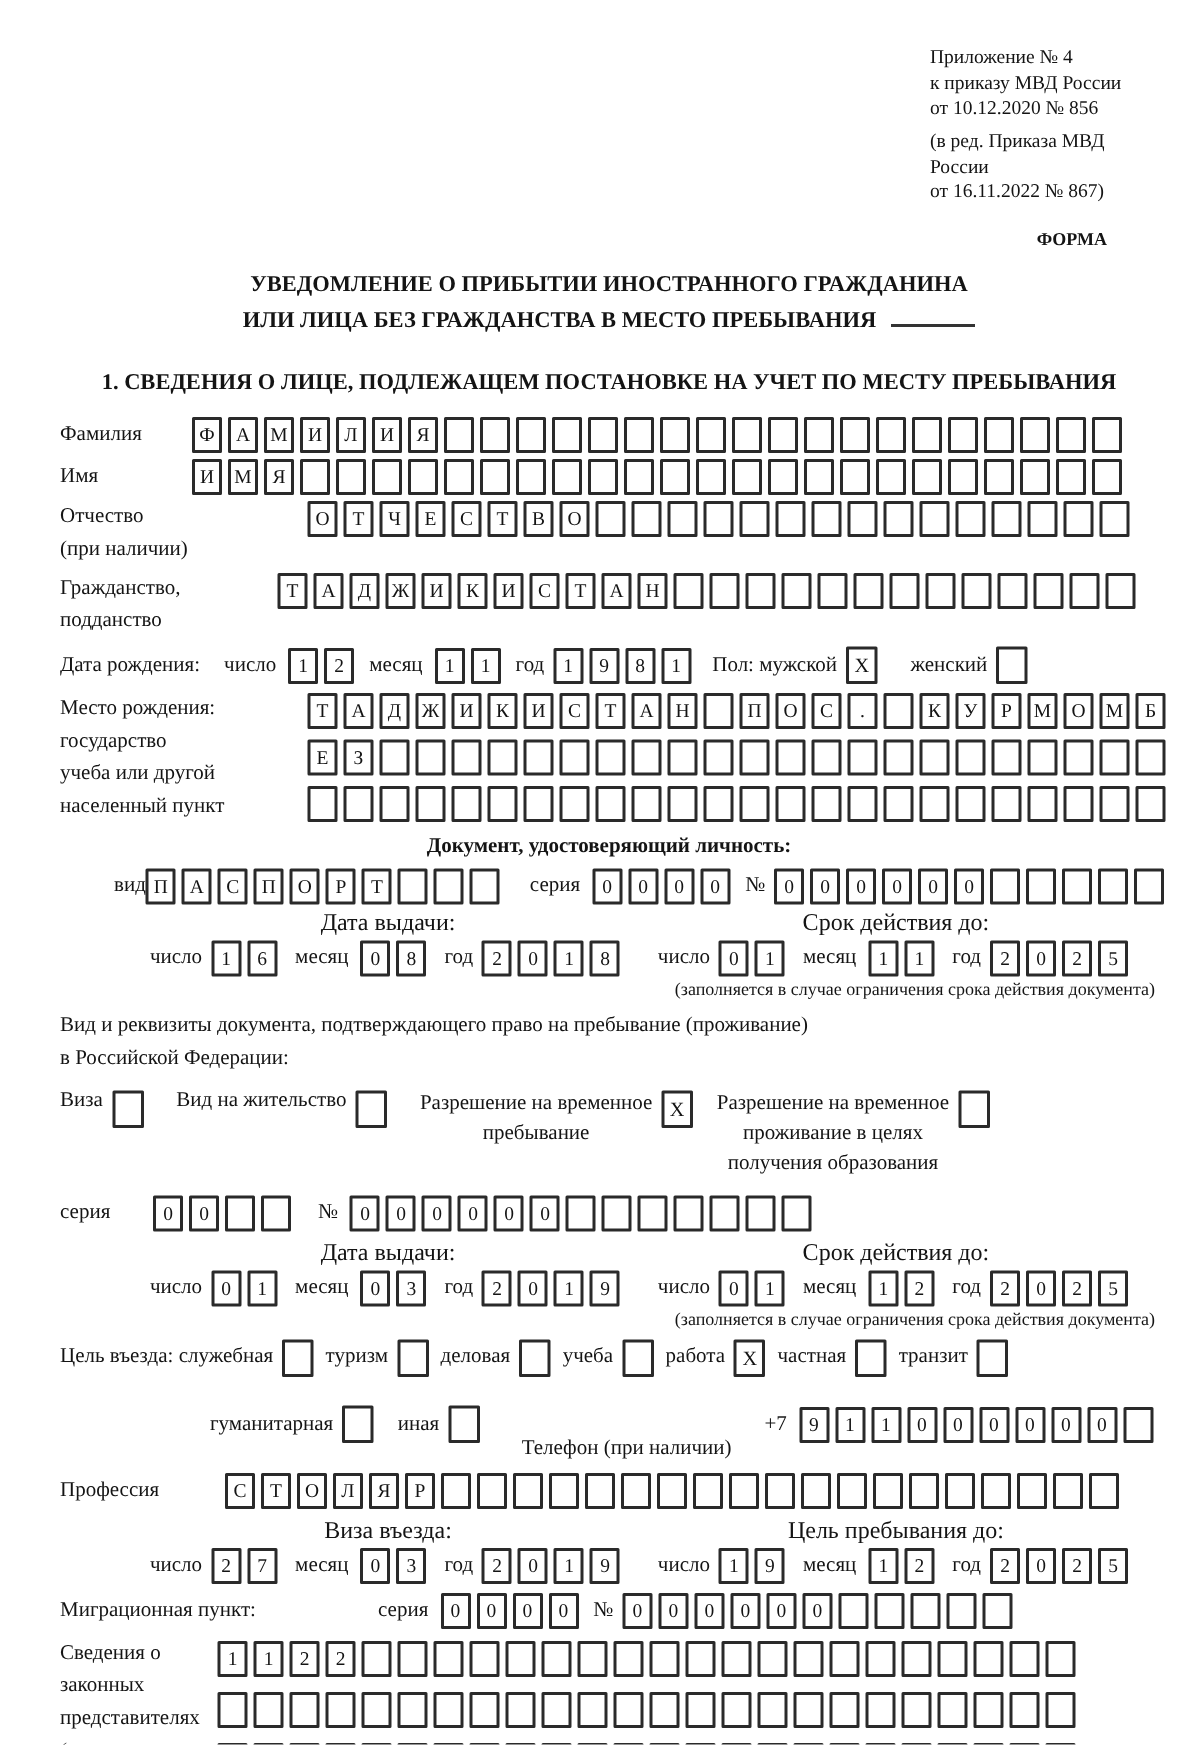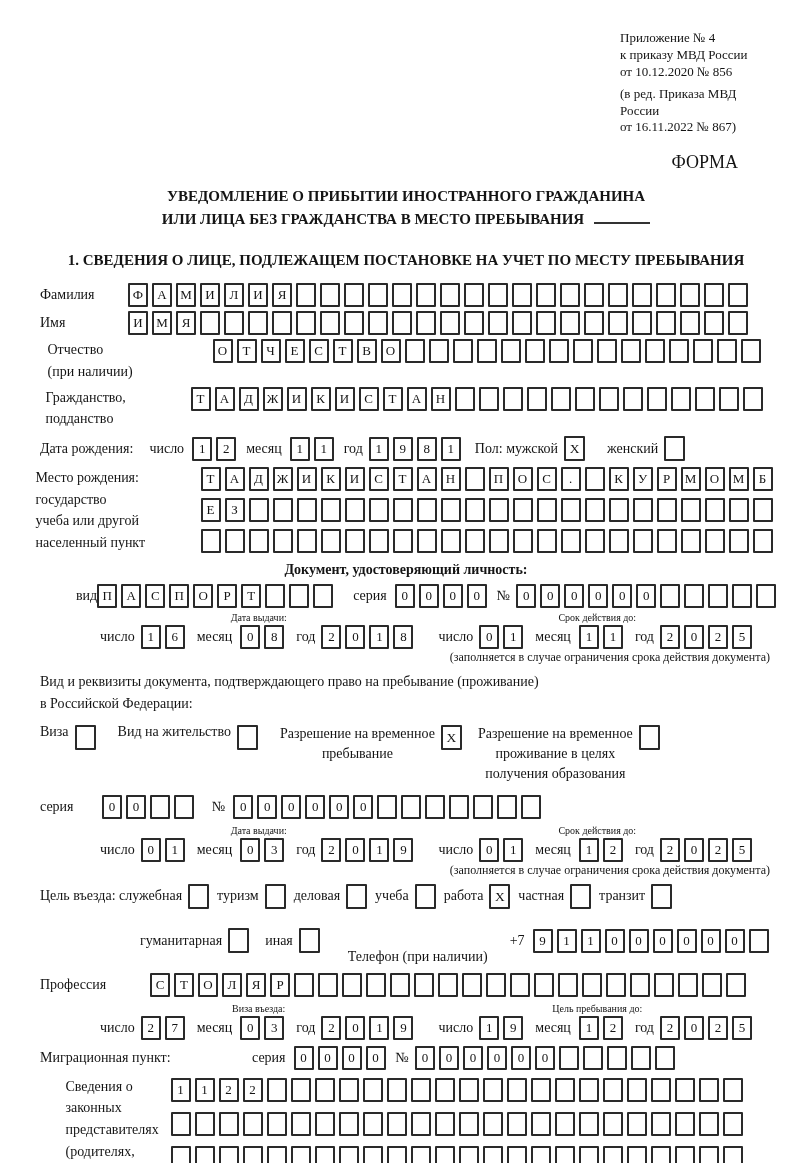--- a/index.html
+++ b/index.html
@@ -8,31 +8,31 @@
     background: #ffffff;
     overflow: hidden;
     color: #141414;
     font-family: "Liberation Serif", "DejaVu Serif", serif;
   }
   .page { padding: 30px 28px 0 40px; }
 
   
   .apx { margin-left: 580px; font-size: 13px; line-height: 1.3; }
   .apx .sp { margin-top: 5px; }
-  .forma { text-align: right; padding-right: 34px; font-weight: normal; font-size: 18px; margin-top: 16px; }
+  .forma { text-align: right; padding-right: 34px; font-weight: bold; font-size: 12px; margin-top: 16px; }
 
   
   .title { text-align: center; font-weight: bold; font-size: 15px; line-height: 1.5; margin-top: 12px; }
   .blank { display: inline-block; width: 56px; border-bottom: 2px solid #333; height: 14px; margin-left: 10px; }
 
   .sec { text-align: center; font-weight: bold; font-size: 15px; margin-top: 22px; margin-bottom: 14px; }
 
   
   .row { display: flex; align-items: center; margin-bottom: 4px; }
-  .rowtop { display: flex; align-items: flex-start; margin-bottom: 4px; justify-content: center; }
+  .rowtop { display: flex; align-items: flex-start; margin-bottom: 4px; }
   .lbl { font-size: 14px; white-space: nowrap; }
   .lblcol { font-size: 14px; line-height: 1.55; flex: none; }
   .w88  { width: 88px;  flex: none; }
   .w145 { width: 145px; flex: none; }
   .w110 { width: 110px; flex: none; }
   .w165 { width: 165px; flex: none; }
   .w212 { width: 212px; flex: none; }
   .g6  { margin-left: 6px; }
   .g8  { margin-left: 8px; }
   .g10 { margin-left: 10px; }
@@ -58,21 +58,21 @@
     text-align: center; font-size: 13.5px; line-height: 21px;
     margin-left: 6px;
   }
 
   
   .doch { text-align: center; font-weight: bold; font-size: 14px; margin: 2px 0 6px 0; }
 
   
   .daterow { display: flex; justify-content: space-between; margin-top: 2px; }
   .dcol { display: flex; flex-direction: column; }
-  .dhead { text-align: center; font-size: 10px; margin-bottom: 2px; }
+  .dhead { text-align: center; font-size: 16px; margin-bottom: 2px; }
   .dline { display: flex; align-items: center; }
   .dnote { text-align: right; font-size: 12px; margin: 1px 2px 6px 0; }
 
   .plain { font-size: 14px; line-height: 1.6; }
 
   .visarow { display: flex; align-items: flex-start; margin: 8px 0 10px 0; }
   .ctr { display: inline-block; text-align: center; font-size: 14px; line-height: 1.45; }
   .visarow .cbox { margin-top: 1px; }
 </style>
 </head>

